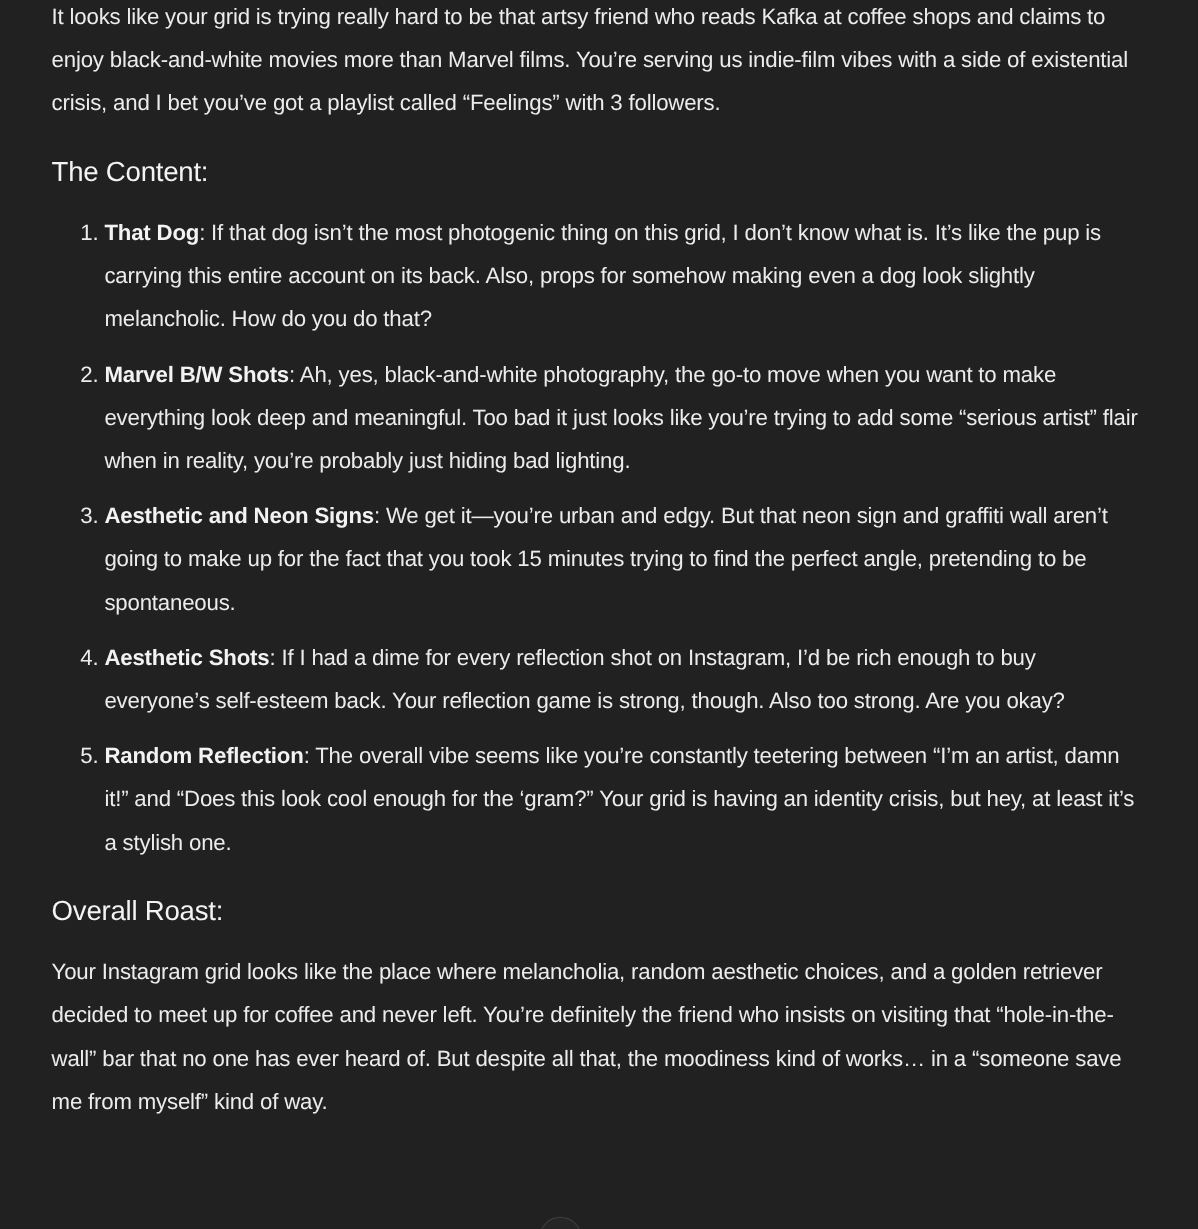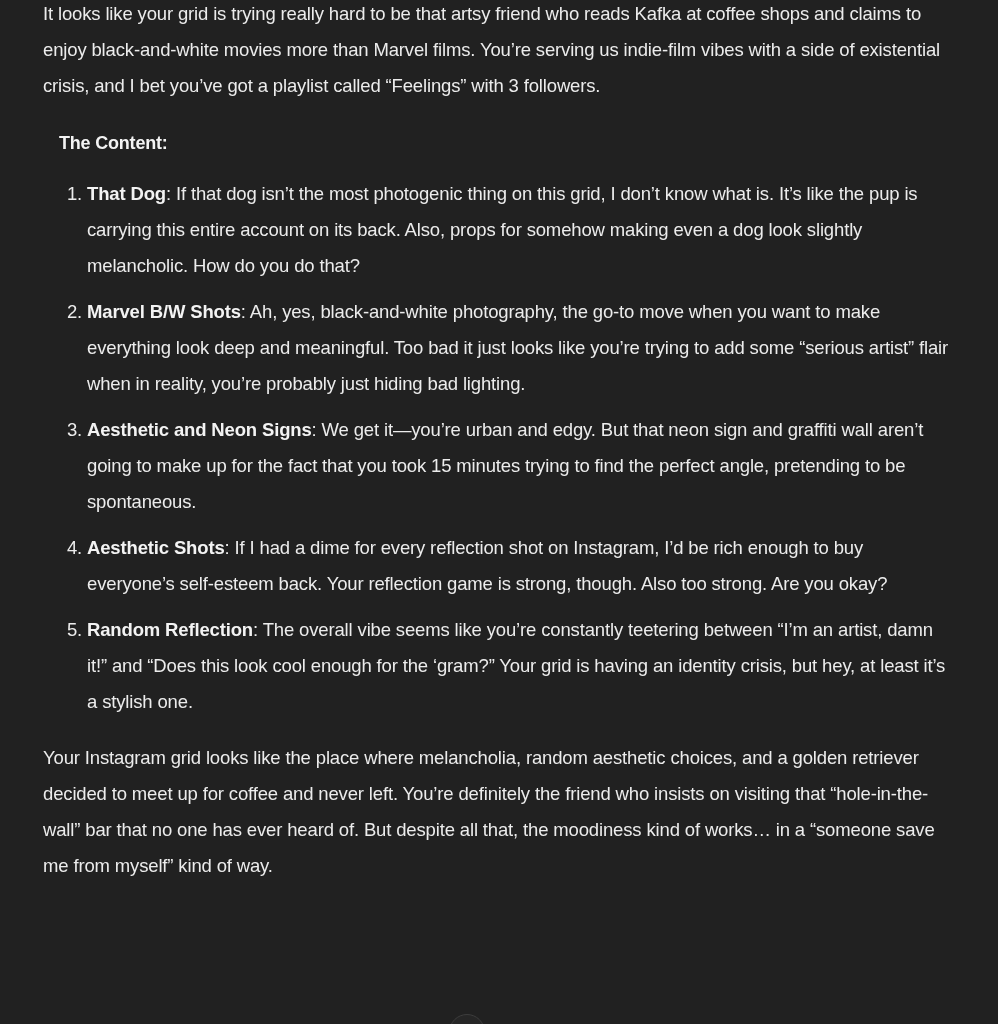--- a/index.html
+++ b/index.html
@@ -22,25 +22,25 @@
     overflow:hidden;
     position:relative;
   }
   .message{
     padding:0 43px;
   }
   p{margin:0 0 20px;}
   p.intro{margin-top:-4px;}
   h3{
     color:var(--heading-color);
-    font-size:18px;
+    font-size:23px;
     line-height:30px;
-    font-weight:700;
+    font-weight:400;
     letter-spacing:-0.2px;
-    margin:24px 16px 18px;
+    margin:24px 0 18px;
   }
   ol{
     margin:0 2px 20px;
     padding:0 0 0 42px;
   }
   li{
     margin:0 0 10px;
     padding-left:0;
   }
   li::marker{
@@ -71,18 +71,19 @@
   <h3>The Content:</h3>
 
   <ol>
     <li><strong>That Dog</strong><span>: If that dog isn’t the most photogenic thing on this grid, I don’t know what is. It’s like the pup is carrying this entire account on its back. Also, props for somehow making even a dog look slightly melancholic. How do you do that?</span></li>
     <li><strong>Marvel B/W Shots</strong><span>: Ah, yes, black-and-white photography, the go-to move when you want to make everything look deep and meaningful. Too bad it just looks like you’re trying to add some “serious artist” flair when in reality, you’re probably just hiding bad lighting.</span></li>
     <li><strong>Aesthetic and Neon Signs</strong><span>: We get it—you’re urban and edgy. But that neon sign and graffiti wall aren’t going to make up for the fact that you took 15 minutes trying to find the perfect angle, pretending to be spontaneous.</span></li>
     <li><strong>Aesthetic Shots</strong><span>: If I had a dime for every reflection shot on Instagram, I’d be rich enough to buy everyone’s self-esteem back. Your reflection game is strong, though. Also too strong. Are you okay?</span></li>
     <li><strong>Random Reflection</strong><span>: The overall vibe seems like you’re constantly teetering between “I’m an artist, damn it!” and “Does this look cool enough for the ‘gram?” Your grid is having an identity crisis, but hey, at least it’s a stylish one.</span></li>
   </ol>
 
+  <h3>Overall Roast:</h3>
 
   <p>Your Instagram grid looks like the place where melancholia, random aesthetic choices, and a golden retriever decided to meet up for coffee and never left. You’re definitely the friend who insists on visiting that “hole-in-the-wall” bar that no one has ever heard of. But despite all that, the moodiness kind of works… in a “someone save me from myself” kind of way.</p>
 
 </main>
 
 <div class="scroll-btn"></div>
 
 </body></html>

